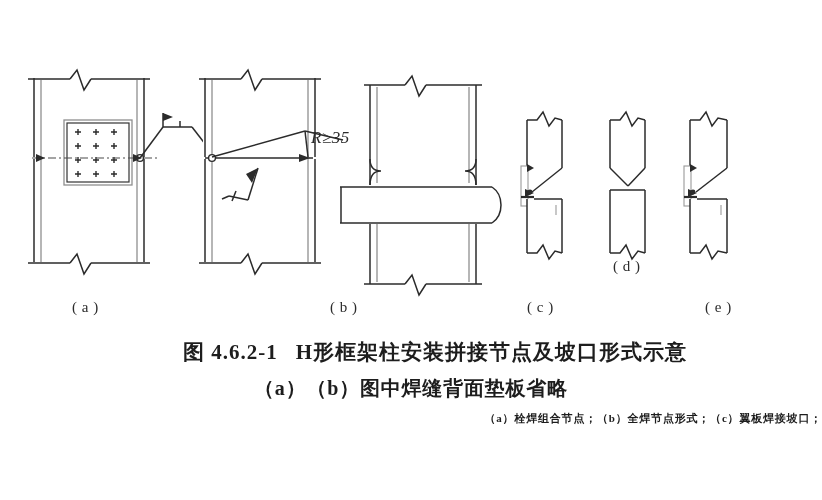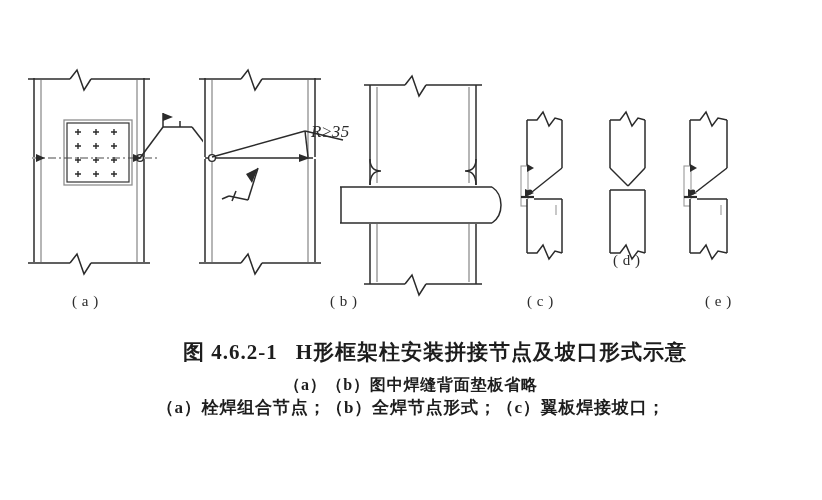--- a/index.html
+++ b/index.html
@@ -14,50 +14,53 @@
   #figure-canvas{position:absolute;left:0;top:0;width:822px;height:340px;}
 
   .sublabel{
     position:absolute;
     font-family:"Liberation Serif","DejaVu Serif",serif;
     font-size:15px;
     font-style:normal;
     color:#2b2b2b;
     white-space:nowrap;
     letter-spacing:.5px;
+    margin-top:6px;
   }
 
   #caption{
     position:absolute;left:0;top:338px;width:822px;
     text-align:center;
     color:#1d1d1d;
   }
   .cap-line{white-space:nowrap;}
   .cap-title{
     font-size:21px;
     font-weight:bold;
     letter-spacing:1px;
     margin-bottom:9px;
     font-family:"Liberation Serif","DejaVu Serif",serif;
     padding-left:48px;
   }
   .cap-title .num{font-family:"Liberation Serif","DejaVu Serif",serif;}
   .cap-title .gap{display:inline-block;width:18px;}
   .cap-sub{
-    font-size:16px;
+    font-size:20px;
     font-weight:bold;
     letter-spacing:.8px;
+    margin-bottom:9px;
     font-family:"Liberation Serif","DejaVu Serif",serif;
   }
   .cap-item{
-    font-size:17px;
+    font-size:11px;
     font-weight:bold;
     letter-spacing:.8px;
     margin-bottom:8px;
     font-family:"Liberation Serif","DejaVu Serif",serif;
+    text-align:right;
   }
 </style>
 </head>
 <body>
 
 <div id="page">
 
   <svg id="figure-canvas" viewBox="0 0 822 340" xmlns="http://www.w3.org/2000/svg">
 
     <defs>

